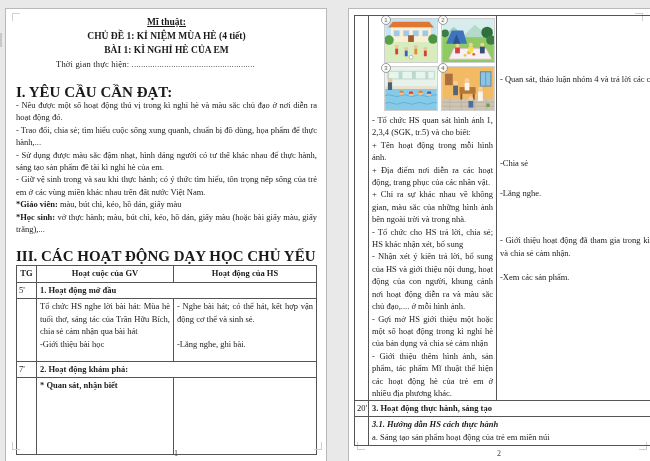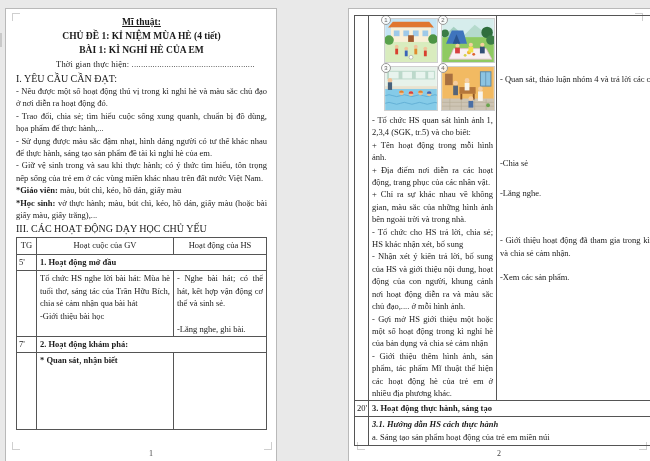--- a/index.html
+++ b/index.html
@@ -4,41 +4,41 @@
 <style>
   html,body{margin:0;padding:0}
   body{
     width:650px;height:461px;overflow:hidden;position:relative;
     background:#e9e9e9;
     font-family:"Liberation Serif","DejaVu Serif",serif;
     color:#1a1a1a;
     -webkit-font-smoothing:antialiased;
   }
   .page{position:absolute;top:8px;background:#fff;border:1px solid #b9b9b9;border-bottom:none;box-sizing:border-box}
-  .page-left{left:5px;width:272px;height:453px;padding:6px 9px 0 10px}
+  .page-left{left:5px;width:322px;height:453px;padding:6px 9px 0 10px}
   .page-right{left:348px;width:330px;height:453px}
   .cropmark{position:absolute;width:7px;height:7px;pointer-events:none}
   .cm-tl{border-left:1px solid #cfcfcf;border-top:1px solid #cfcfcf}
   .cm-tr{border-right:1px solid #cfcfcf;border-top:1px solid #cfcfcf}
   .cm-bl{border-left:1px solid #cfcfcf;border-bottom:1px solid #cfcfcf}
   .cm-br{border-right:1px solid #cfcfcf;border-bottom:1px solid #cfcfcf}
   .edge-artifact{position:absolute;left:0;top:33px;width:2px;height:14px;background:#c9c9c9}
 
   .hdr{ text-align:center;font-weight:bold;font-size:9.5px;line-height:14px }
   .hdr .subject{text-decoration:underline}
   .hdr .tiet{font-weight:bold}
   .timeline{font-size:8.5px;line-height:14px;margin-left:40px;letter-spacing:.2px}
-  .sect{font-weight:normal;font-size:10px;line-height:13px;margin-top:1px}
+  .sect{font-weight:bold;font-size:15px;line-height:13px;margin-top:15px}
   .para{font-size:8.5px;line-height:12.4px;text-align:justify}
   .lead{font-weight:bold}
 
   table.doc{border-collapse:collapse;table-layout:fixed;width:100%;margin-top:2px}
   table.doc td{border:1px solid #555;vertical-align:top;padding:1px 3px;font-size:8.5px;line-height:12.6px;overflow:hidden}
   table.doc td.tg{text-align:left;padding-left:2px}
-  td.th{font-weight:normal;text-align:center;font-size:8.5px}
+  td.th{font-weight:bold;text-align:center;font-size:8.5px}
   .b{font-weight:bold}
   .bi{font-weight:bold;font-style:italic}
   .gap13{margin-top:13px}
 
   .rp-table{position:absolute;left:5px;top:4px;width:291px}
   .rp-table td{vertical-align:top}
   .figgrid{display:grid;grid-template-columns:54px 54px;grid-gap:3px;margin:1px 0 3px 12px;width:111px}
   .fig{position:relative;width:54px;height:45px}
   .fig svg{display:block;width:54px;height:45px;border:1px solid #d0d0d0;box-sizing:border-box}
   .fignum{

